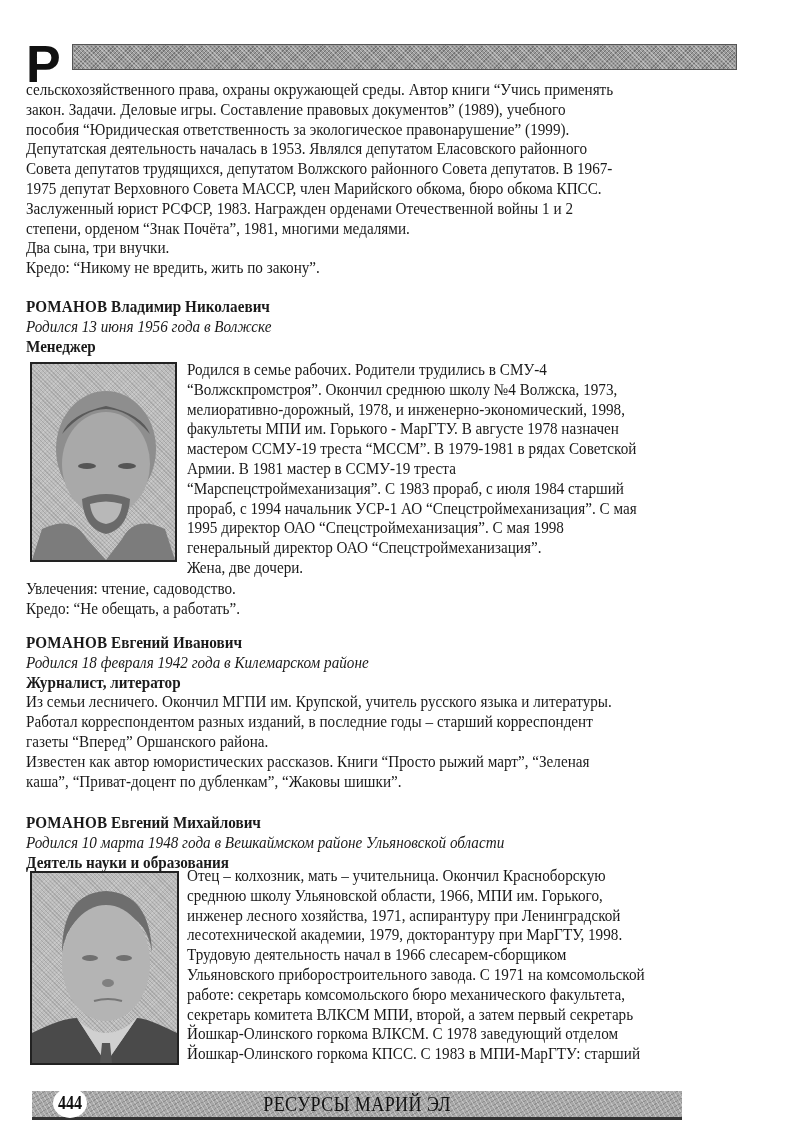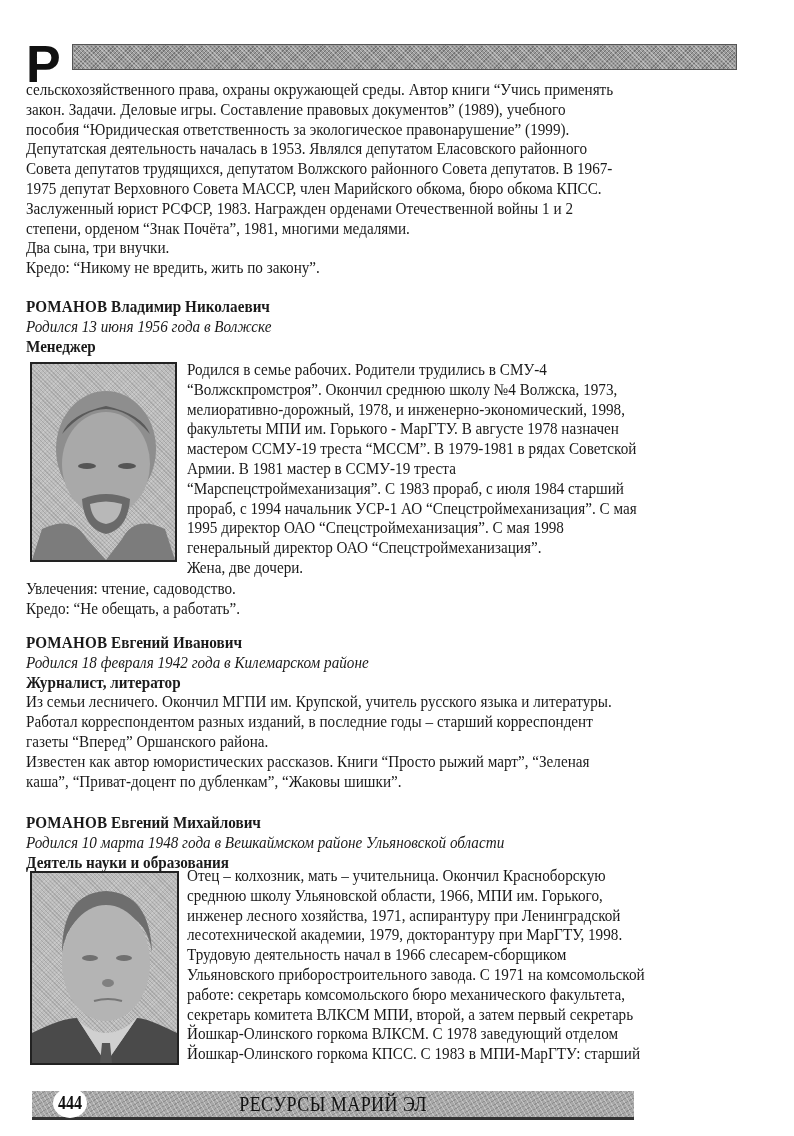--- a/index.html
+++ b/index.html
@@ -39,20 +39,21 @@
       repeating-linear-gradient(-45deg, rgba(255,255,255,0.18) 0 1px, transparent 1px 3px);
   }
   .photo svg { width: 100%; height: 100%; display: block; }
   .footer-bar {
     position: absolute; left: 32px; top: 1091px; width: 602px; height: 26px;
     background-color: #a8a8a8;
     background-image:
       repeating-linear-gradient(60deg, rgba(255,255,255,0.3) 0 1px, transparent 1px 4px),
       repeating-linear-gradient(-30deg, rgba(0,0,0,0.15) 0 1px, transparent 1px 4px);
     border-bottom: 3px solid #333;
+    padding-left: 48px;
   }
   .page-number {
     position: absolute; left: 18px; top: -3px; width: 40px; height: 30px;
     background: #ffffff; border-radius: 50%;
     font-family: "Liberation Serif", serif; font-weight: bold;
     font-size: 19px; line-height: 30px; text-align: center; color: #111;
     transform: scaleX(0.85);
   }
   .footer-title {
     position: absolute; left: 0; right: 0; top: 1px; text-align: center;

